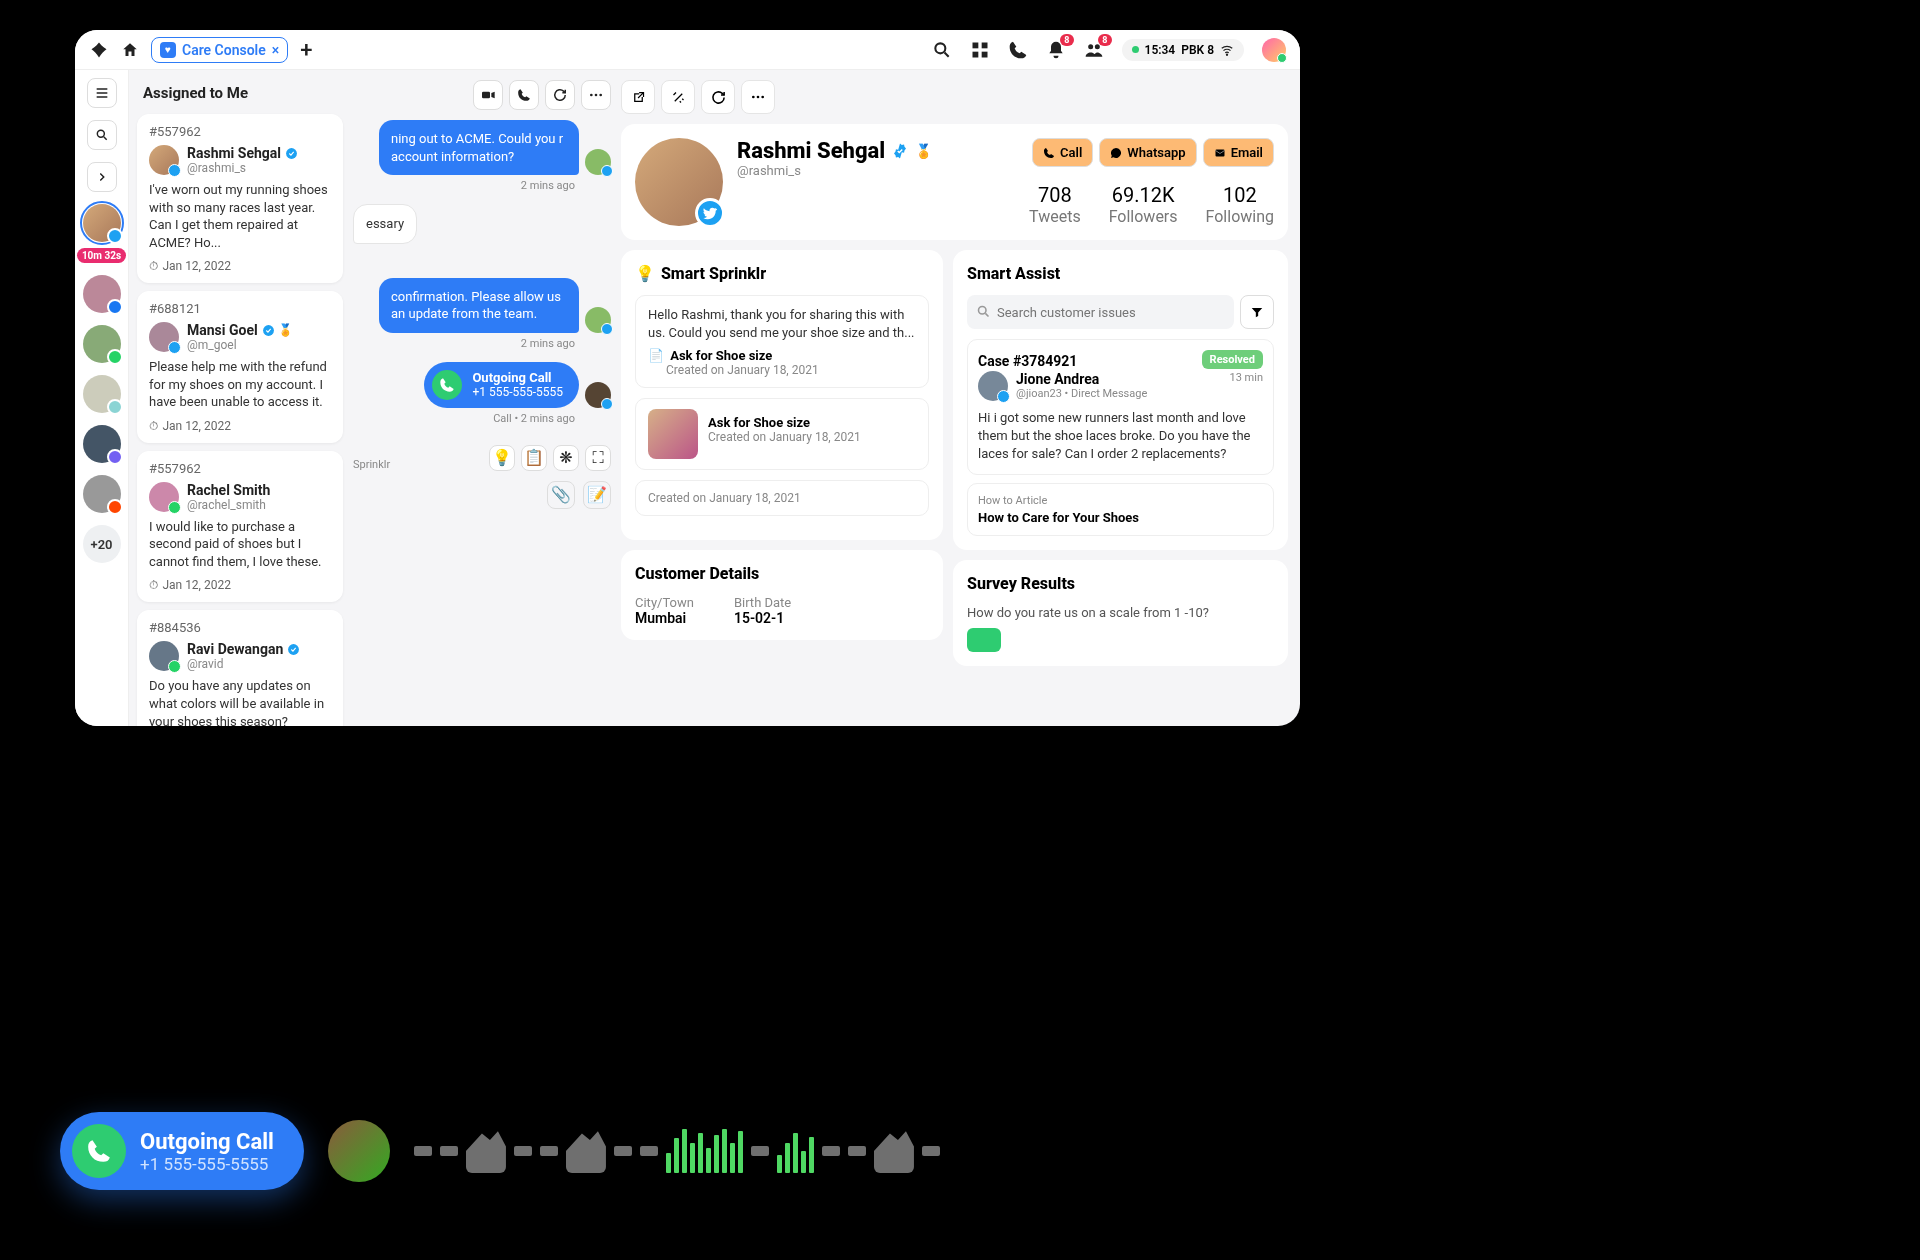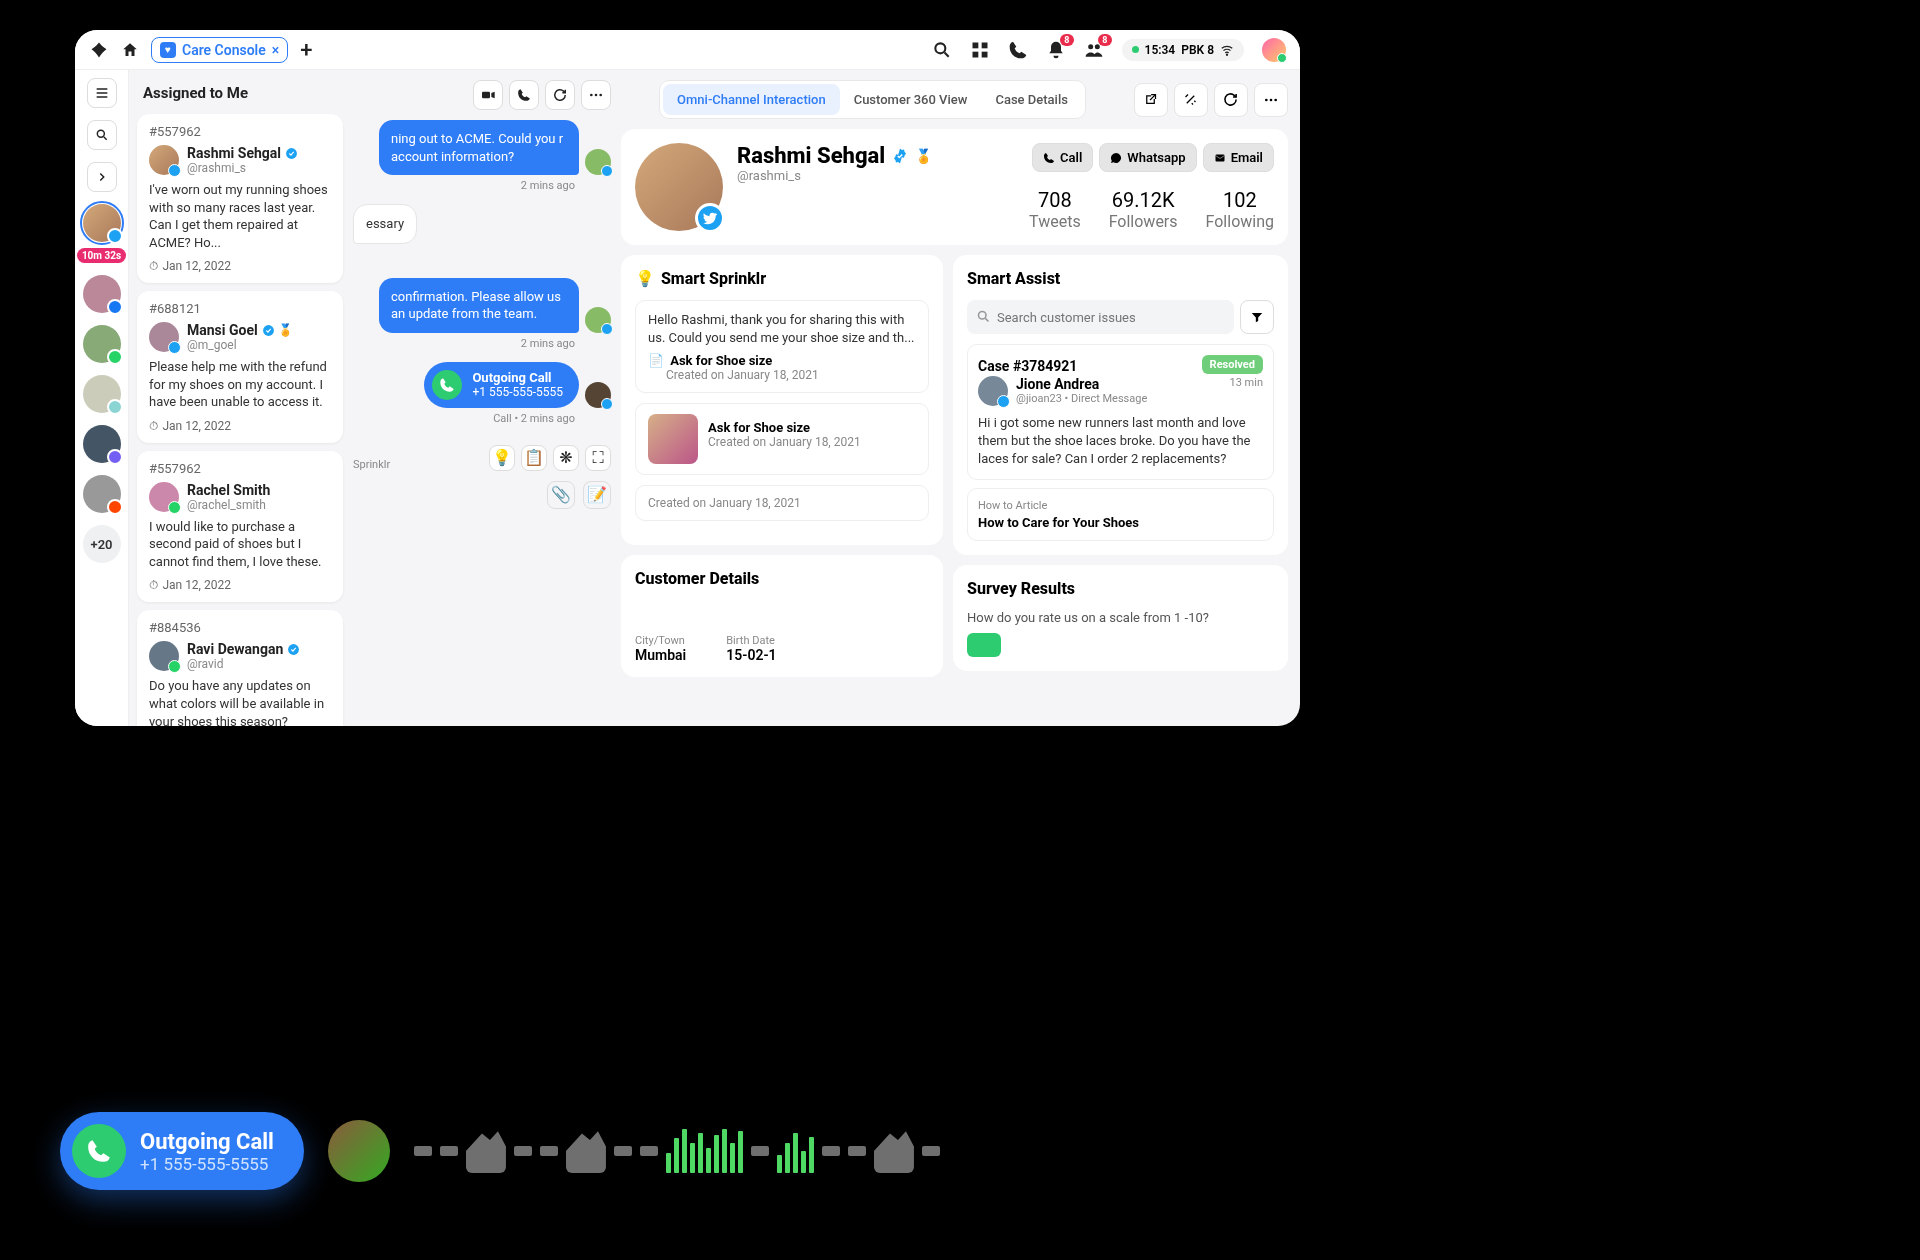--- a/index.html
+++ b/index.html
@@ -78,21 +78,21 @@
 
 .profile-card { background:#fff; border-radius:14px; padding:14px; display:flex; gap:14px; margin-bottom:10px; }
 .profile-avatar { width:88px; height:88px; border-radius:50%; background:linear-gradient(135deg,#d4a97a,#a8785a); position:relative; flex-shrink:0; }
 .profile-avatar .net { position:absolute; bottom:-2px; right:-2px; width:30px; height:30px; border-radius:50%; background:#1da1f2; border:3px solid #fff; display:flex; align-items:center; justify-content:center; color:#fff; }
 .profile-info { flex:1; }
 .profile-name { font-size:22px; font-weight:800; display:flex; align-items:center; gap:6px; }
 .profile-handle { font-size:13px; color:#888; margin-bottom:6px; }
 .profile-bio { font-size:13px; color:#555; line-height:1.4; max-width:240px; }
 .profile-cta { display:flex; flex-direction:column; gap:8px; align-items:flex-end; }
 .cta-row { display:flex; gap:6px; }
-.cta-btn { display:flex; align-items:center; gap:5px; border:1px solid #ddd; border-radius:8px; padding:6px 10px; font-size:13px; font-weight:600; background:#e5e5e5; cursor:pointer; }
+.cta-btn { display:flex; align-items:center; gap:5px; border:1px solid #ddd; border-radius:8px; padding:6px 10px; font-size:13px; font-weight:600; background:#fdba74; cursor:pointer; }
 .stats { display:flex; gap:28px; margin-top:8px; }
 .stat { text-align:center; }
 .stat-val { font-size:20px; font-weight:400; }
 .stat-lbl { font-size:16px; color:#777; }
 
 .panels { display:flex; gap:10px; flex:1; overflow:hidden; }
 .panel-col { display:flex; flex-direction:column; gap:10px; }
 .panel-col.l { flex:0 0 322px; }
 .panel-col.r { flex:1; }
 .panel { background:#fff; border-radius:14px; padding:14px; }
@@ -114,21 +114,21 @@
 .sa-user { display:flex; gap:8px; }
 .sa-user-info { flex:1; }
 .sa-user-name { font-size:14px; font-weight:700; }
 .sa-user-handle { font-size:11px; color:#888; }
 .sa-time { font-size:11px; color:#888; }
 .sa-msg { font-size:13px; color:#333; margin-top:8px; line-height:1.4; }
 .sa-article { border:1px solid #eee; border-radius:10px; padding:10px; margin-top:8px; }
 .sa-article-tag { font-size:11px; color:#888; }
 .sa-article-title { font-size:13px; font-weight:700; margin-top:3px; }
 .cust-details .row { display:flex; gap:40px; }
-.cust-field-lbl { font-size:11px; color:#888;margin-top:34px; }
+.cust-field-lbl { font-size:13px; color:#888; }
 .cust-field-val { font-size:14px; font-weight:600; }
 .survey-q { font-size:13px; color:#555; }
 
 
 .float-call { position:absolute; bottom:70px; left:60px; display:flex; align-items:center; gap:24px; }
 .float-chip { display:flex; align-items:center; gap:14px; background:#2e7cf6; border-radius:40px; padding:12px 30px 12px 12px; box-shadow:0 10px 30px rgba(46,124,246,.4); }
 .float-circle { width:54px; height:54px; border-radius:50%; background:#2ecc71; display:flex; align-items:center; justify-content:center; color:#fff; }
 .float-texts .t { color:#fff; font-size:22px; font-weight:700; }
 .float-texts .n { color:#cfe2ff; font-size:17px; }
 .float-avatar { width:62px; height:62px; border-radius:50%; background:linear-gradient(135deg,#8b5a3c,#3a2); }
@@ -395,25 +395,20 @@
         </div>
       </div>
       <div class="convo-input-row">
         <div class="input-icon">📎</div>
         <div class="input-icon">📝</div>
       </div>
     </div>
 
     <div class="col-right">
       <div class="tabs-row">
-        <div class="tabs">
-          <div class="tab active">Omni-Channel Interaction</div>
-          <div class="tab">Customer 360 View</div>
-          <div class="tab">Case Details</div>
-        </div>
         <div class="action-btns">
           <div class="action-btn">
                 <svg width="15" height="15" viewBox="0 0 24 24" fill="currentColor">
                   <path d="M5 5h8v2H7v10h10v-6h2v8H5z M13 3h8v8h-2V6.4l-7 7L10.6 12l7-7H13z"></path>
                 </svg>
               </div>
           <div class="action-btn">
                 <svg width="15" height="15" viewBox="0 0 24 24" fill="none" stroke="currentColor" stroke-width="2">
                   <path d="M6 18L18 6M4 8l2-2M8 4l-2 2M18 14l2 2M14 18l2 2"></path>
                 </svg>

